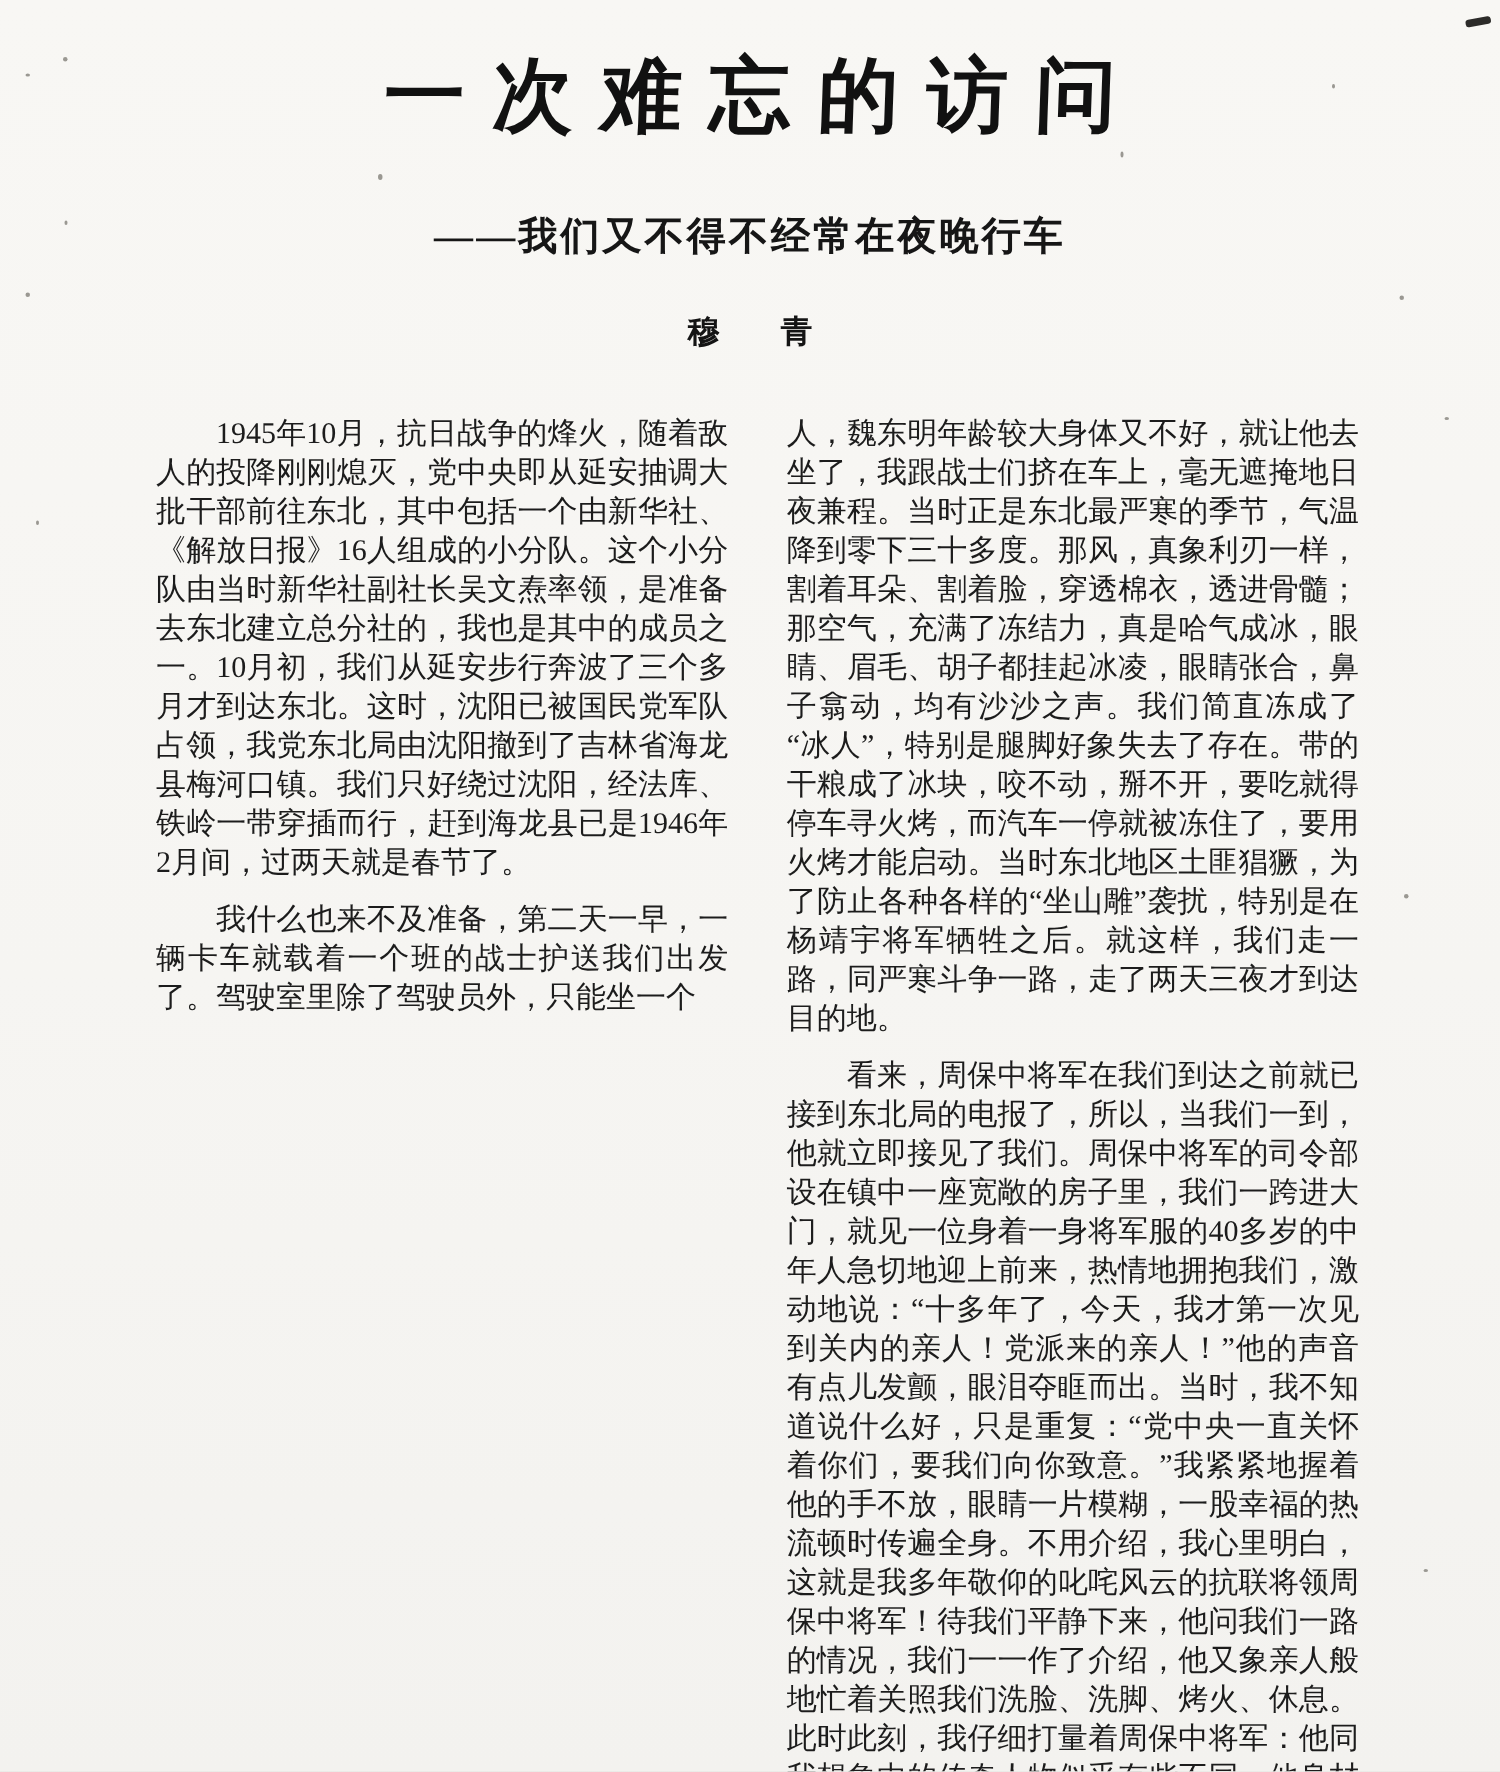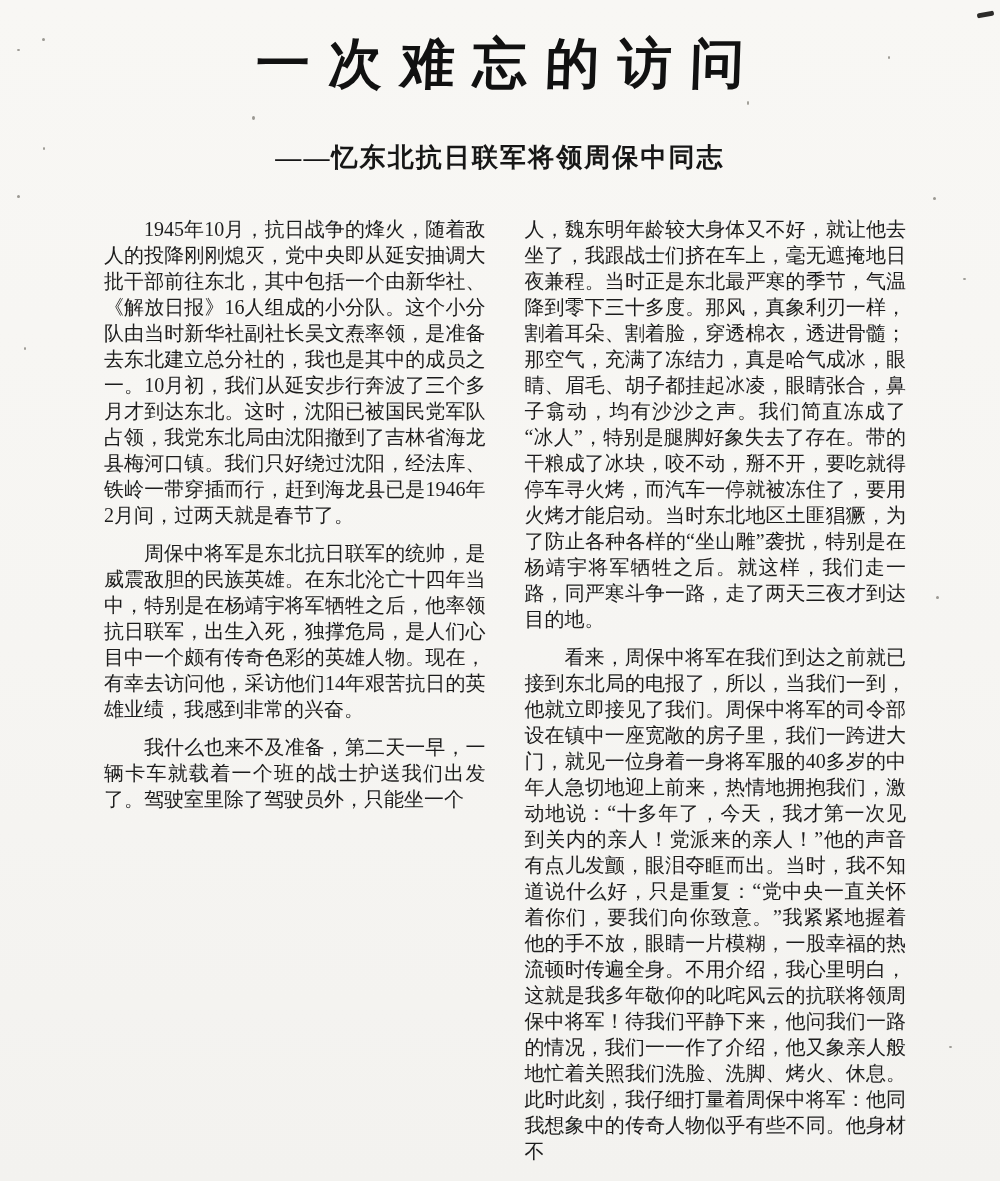--- a/index.html
+++ b/index.html
@@ -75,27 +75,27 @@
     transform: rotate(-10deg);
   }
 </style>
 </head>
 <body>
 
 <div class="page">
 
   <div class="header">
     <h1 class="title">一次难忘的访问</h1>
-    <h2 class="subtitle">——忆东北抗日联军将领周保中同志</h2>
+    <h2 class="subtitle">——我们又不得不经常在夜晚行车</h2>
+    <div class="author">穆 青</div>
   </div>
 
   <div class="columns">
     <div class="column">
       <p>1945年10月，抗日战争的烽火，随着敌人的投降刚刚熄灭，党中央即从延安抽调大批干部前往东北，其中包括一个由新华社、《解放日报》16人组成的小分队。这个小分队由当时新华社副社长吴文焘率领，是准备去东北建立总分社的，我也是其中的成员之一。10月初，我们从延安步行奔波了三个多月才到达东北。这时，沈阳已被国民党军队占领，我党东北局由沈阳撤到了吉林省海龙县梅河口镇。我们只好绕过沈阳，经法库、铁岭一带穿插而行，赶到海龙县已是1946年2月间，过两天就是春节了。</p>
-      <p>周保中将军是东北抗日联军的统帅，是威震敌胆的民族英雄。在东北沦亡十四年当中，特别是在杨靖宇将军牺牲之后，他率领抗日联军，出生入死，独撑危局，是人们心目中一个颇有传奇色彩的英雄人物。现在，有幸去访问他，采访他们14年艰苦抗日的英雄业绩，我感到非常的兴奋。</p>
       <p>我什么也来不及准备，第二天一早，一辆卡车就载着一个班的战士护送我们出发了。驾驶室里除了驾驶员外，只能坐一个</p>
     </div>
     <div class="column">
       <p class="continuation">人，魏东明年龄较大身体又不好，就让他去坐了，我跟战士们挤在车上，毫无遮掩地日夜兼程。当时正是东北最严寒的季节，气温降到零下三十多度。那风，真象利刃一样，割着耳朵、割着脸，穿透棉衣，透进骨髓；那空气，充满了冻结力，真是哈气成冰，眼睛、眉毛、胡子都挂起冰凌，眼睛张合，鼻子翕动，均有沙沙之声。我们简直冻成了“冰人”，特别是腿脚好象失去了存在。带的干粮成了冰块，咬不动，掰不开，要吃就得停车寻火烤，而汽车一停就被冻住了，要用火烤才能启动。当时东北地区土匪猖獗，为了防止各种各样的“坐山雕”袭扰，特别是在杨靖宇将军牺牲之后。就这样，我们走一路，同严寒斗争一路，走了两天三夜才到达目的地。</p>
       <p>看来，周保中将军在我们到达之前就已接到东北局的电报了，所以，当我们一到，他就立即接见了我们。周保中将军的司令部设在镇中一座宽敞的房子里，我们一跨进大门，就见一位身着一身将军服的40多岁的中年人急切地迎上前来，热情地拥抱我们，激动地说：“十多年了，今天，我才第一次见到关内的亲人！党派来的亲人！”他的声音有点儿发颤，眼泪夺眶而出。当时，我不知道说什么好，只是重复：“党中央一直关怀着你们，要我们向你致意。”我紧紧地握着他的手不放，眼睛一片模糊，一股幸福的热流顿时传遍全身。不用介绍，我心里明白，这就是我多年敬仰的叱咤风云的抗联将领周保中将军！待我们平静下来，他问我们一路的情况，我们一一作了介绍，他又象亲人般地忙着关照我们洗脸、洗脚、烤火、休息。此时此刻，我仔细打量着周保中将军：他同我想象中的传奇人物似乎有些不同。他身材不</p>
     </div>
   </div>
 
   <div class="dash-mark" style="left:977px; top:12px;"></div>
   <div class="speck" style="left:42px; top:38px; width:3px; height:3px;"></div>

